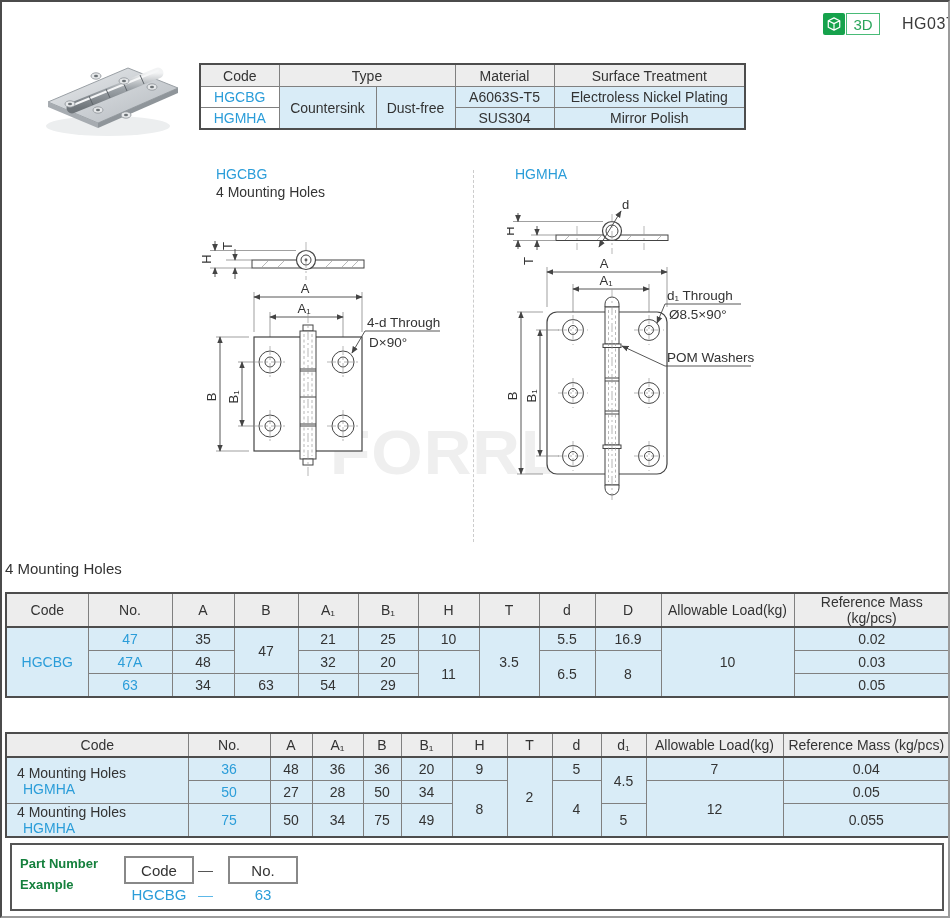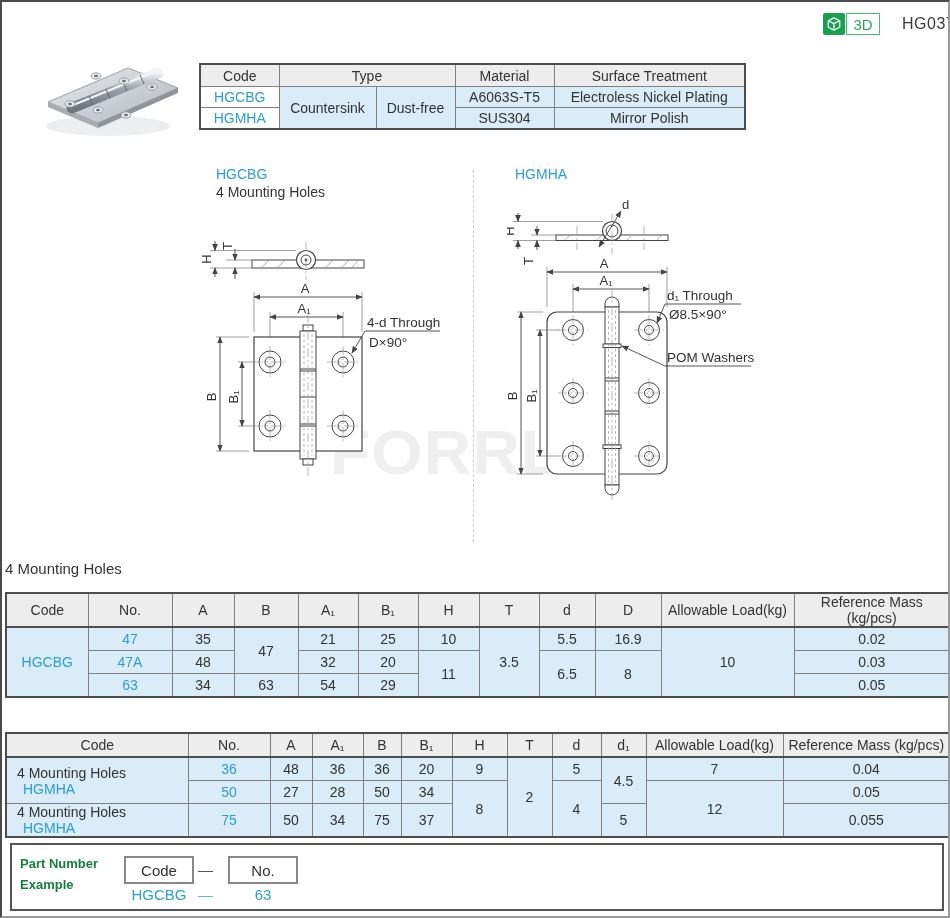--- a/index.html
+++ b/index.html
@@ -435,21 +435,21 @@
     </tr>
     <tr>
       <td class="white lbl">
         <span>4 Mounting Holes</span>
         <span class="t-blue" style="margin-left:6px;">HGMHA</span>
       </td>
       <td class="white t-blue">75</td>
       <td>50</td>
       <td>34</td>
       <td>75</td>
-      <td>37</td>
+      <td>49</td>
       <td>5</td>
       <td>0.055</td>
     </tr>
   </tbody>
     </table>
 
   <div class="abs pn-box"></div>
   <div class="abs pn-title">
     <div>Part Number</div>
     <div>Example</div>

